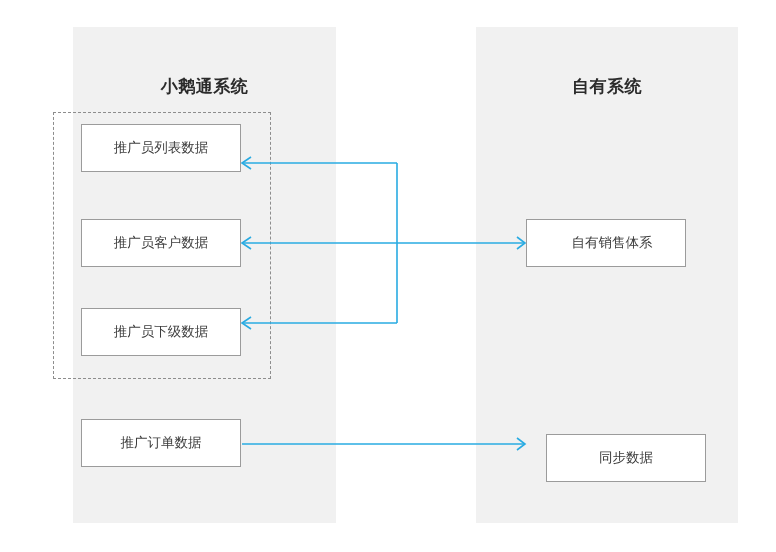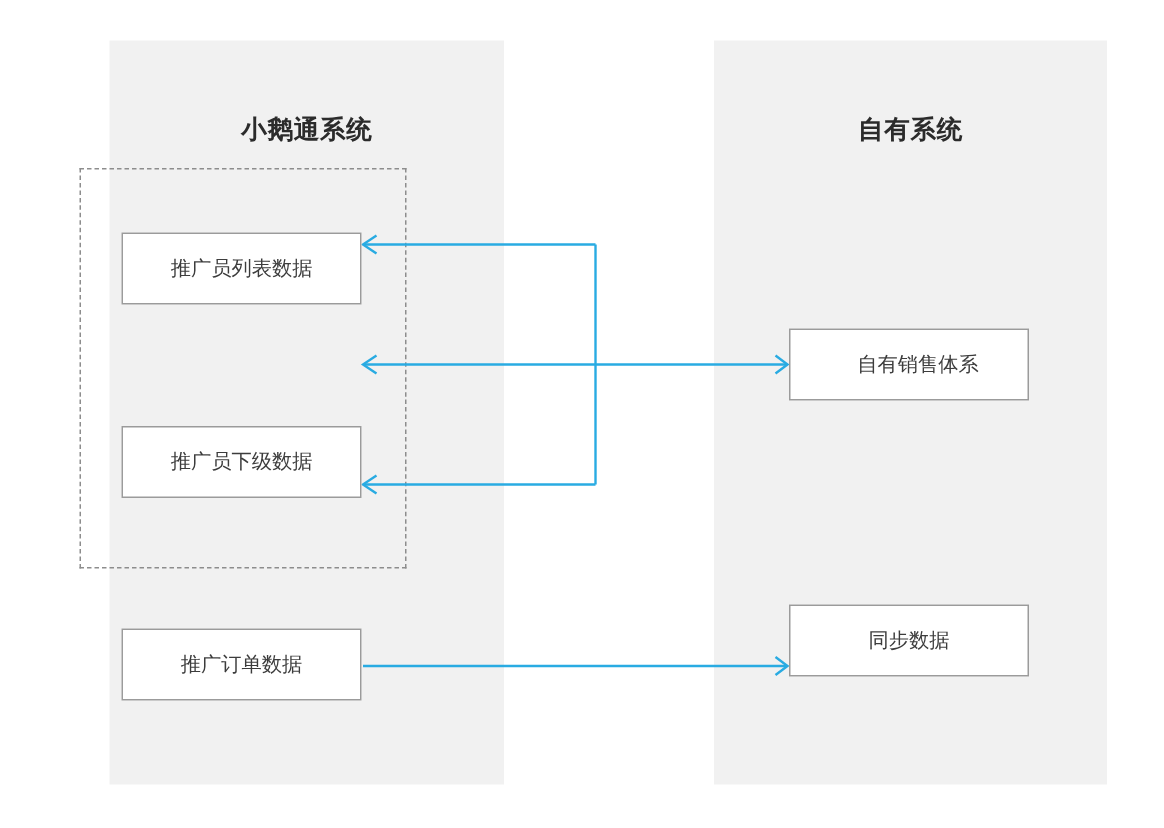--- a/index.html
+++ b/index.html
@@ -76,26 +76,26 @@
   .node-left {
     left: 81px;
     width: 160px;
     height: 48px;
   }
   .node-right {
     left: 526px;
     width: 160px;
     height: 48px;
   }
-  #node-promoter-list   { top: 155px; }
+  #node-promoter-list   { top: 124px; }
   #node-promoter-client { top: 219px; }
-  #node-promoter-sub    { top: 284px; }
+  #node-promoter-sub    { top: 308px; }
   #node-promoter-order  { top: 419px; }
   #node-own-sales       { top: 219px; padding-left: 12px; }
-  #node-sync-data       { top: 403px; }
+  #node-sync-data       { top: 434px; margin-left: 20px; }
 
   #connectors {
     position: absolute;
     left: 0;
     top: 0;
     width: 776px;
     height: 552px;
     pointer-events: none;
   }
 </style>
@@ -129,20 +129,21 @@
       <path d="M251,237 L242,243 L251,249"></path>
       <path d="M517,237 L525,243 L517,249"></path>
 
       <path d="M242,444 L524,444"></path>
       <path d="M517,438 L525,444 L517,450"></path>
     </g>
   </svg>
 
   <div class="node-box node-left" id="node-promoter-list">推广员列表数据</div>
 
+  <div class="node-box node-left" id="node-promoter-client">推广员客户数据</div>
 
   <div class="node-box node-left" id="node-promoter-sub">推广员下级数据</div>
 
   <div class="node-box node-left" id="node-promoter-order">推广订单数据</div>
 
   <div class="node-box node-right" id="node-own-sales">自有销售体系</div>
 
   <div class="node-box node-right" id="node-sync-data">同步数据</div>
 
 </div>

